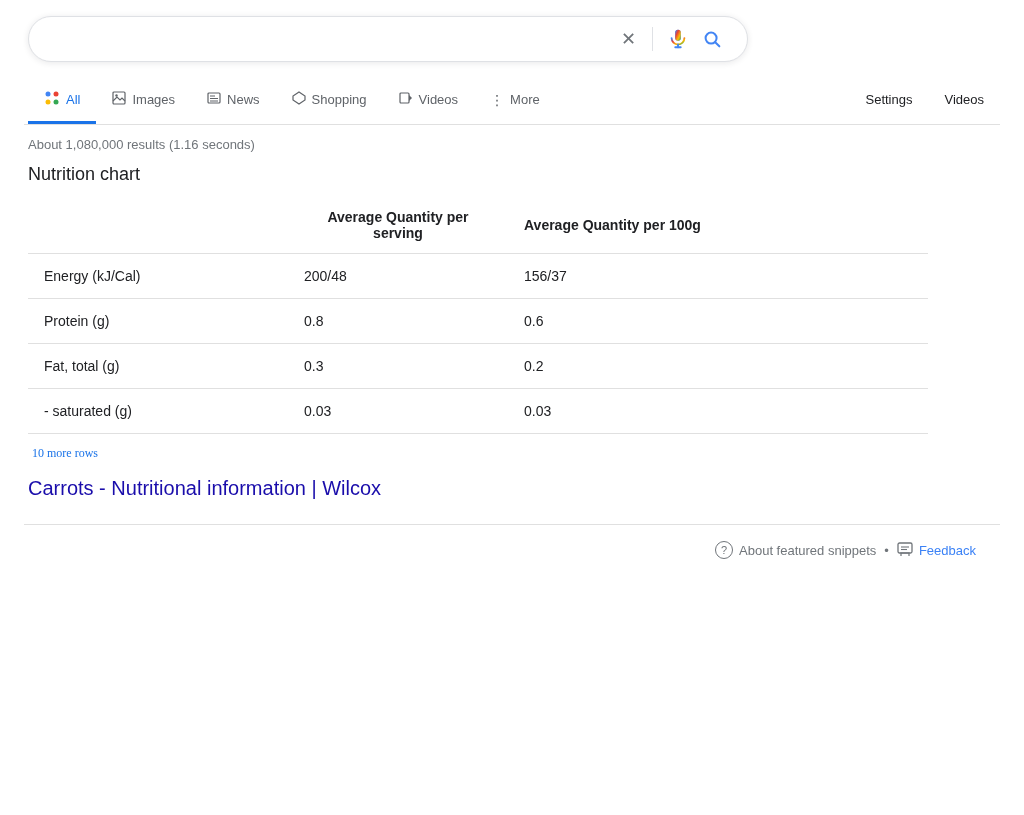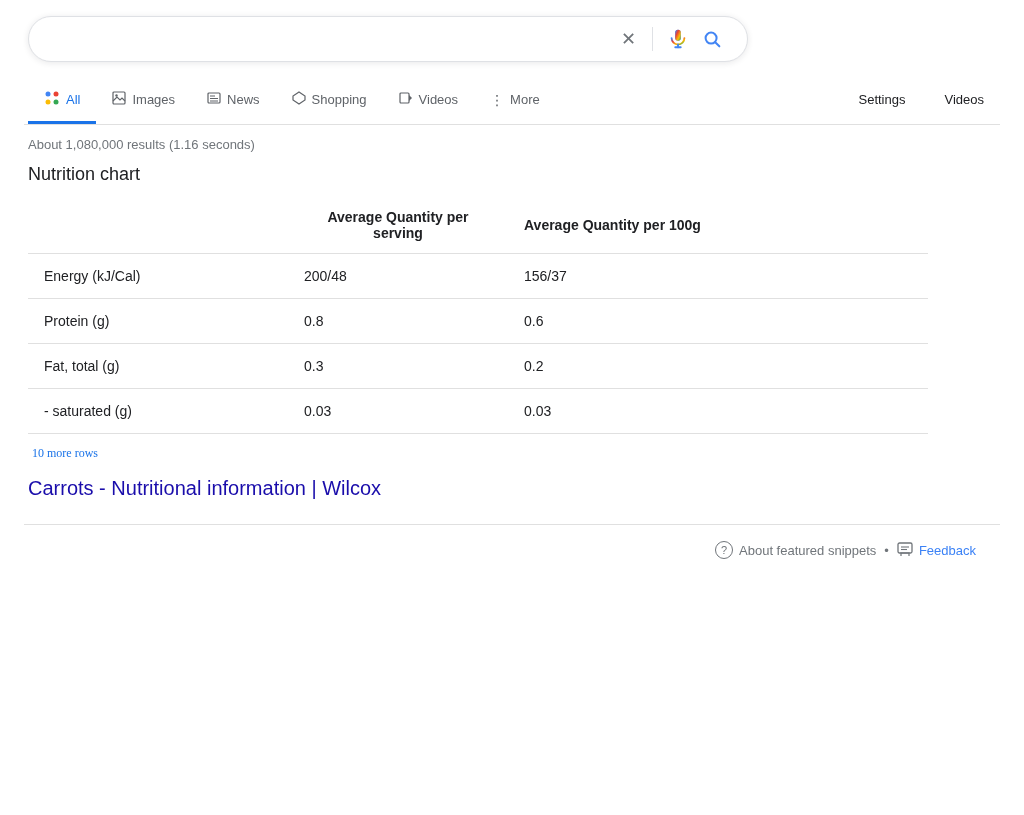--- a/index.html
+++ b/index.html
@@ -123,21 +123,21 @@
     }
 
     .nav-tab-label {
       font-size: 13px;
     }
 
     .nav-right {
       margin-left: auto;
       display: flex;
       align-items: center;
-      gap: 7px;
+      gap: 0;
     }
 
     .nav-right .nav-tab {
       color: #202124;
     }
 
     
     .results-count {
       color: #70757a;
       font-size: 13px;

